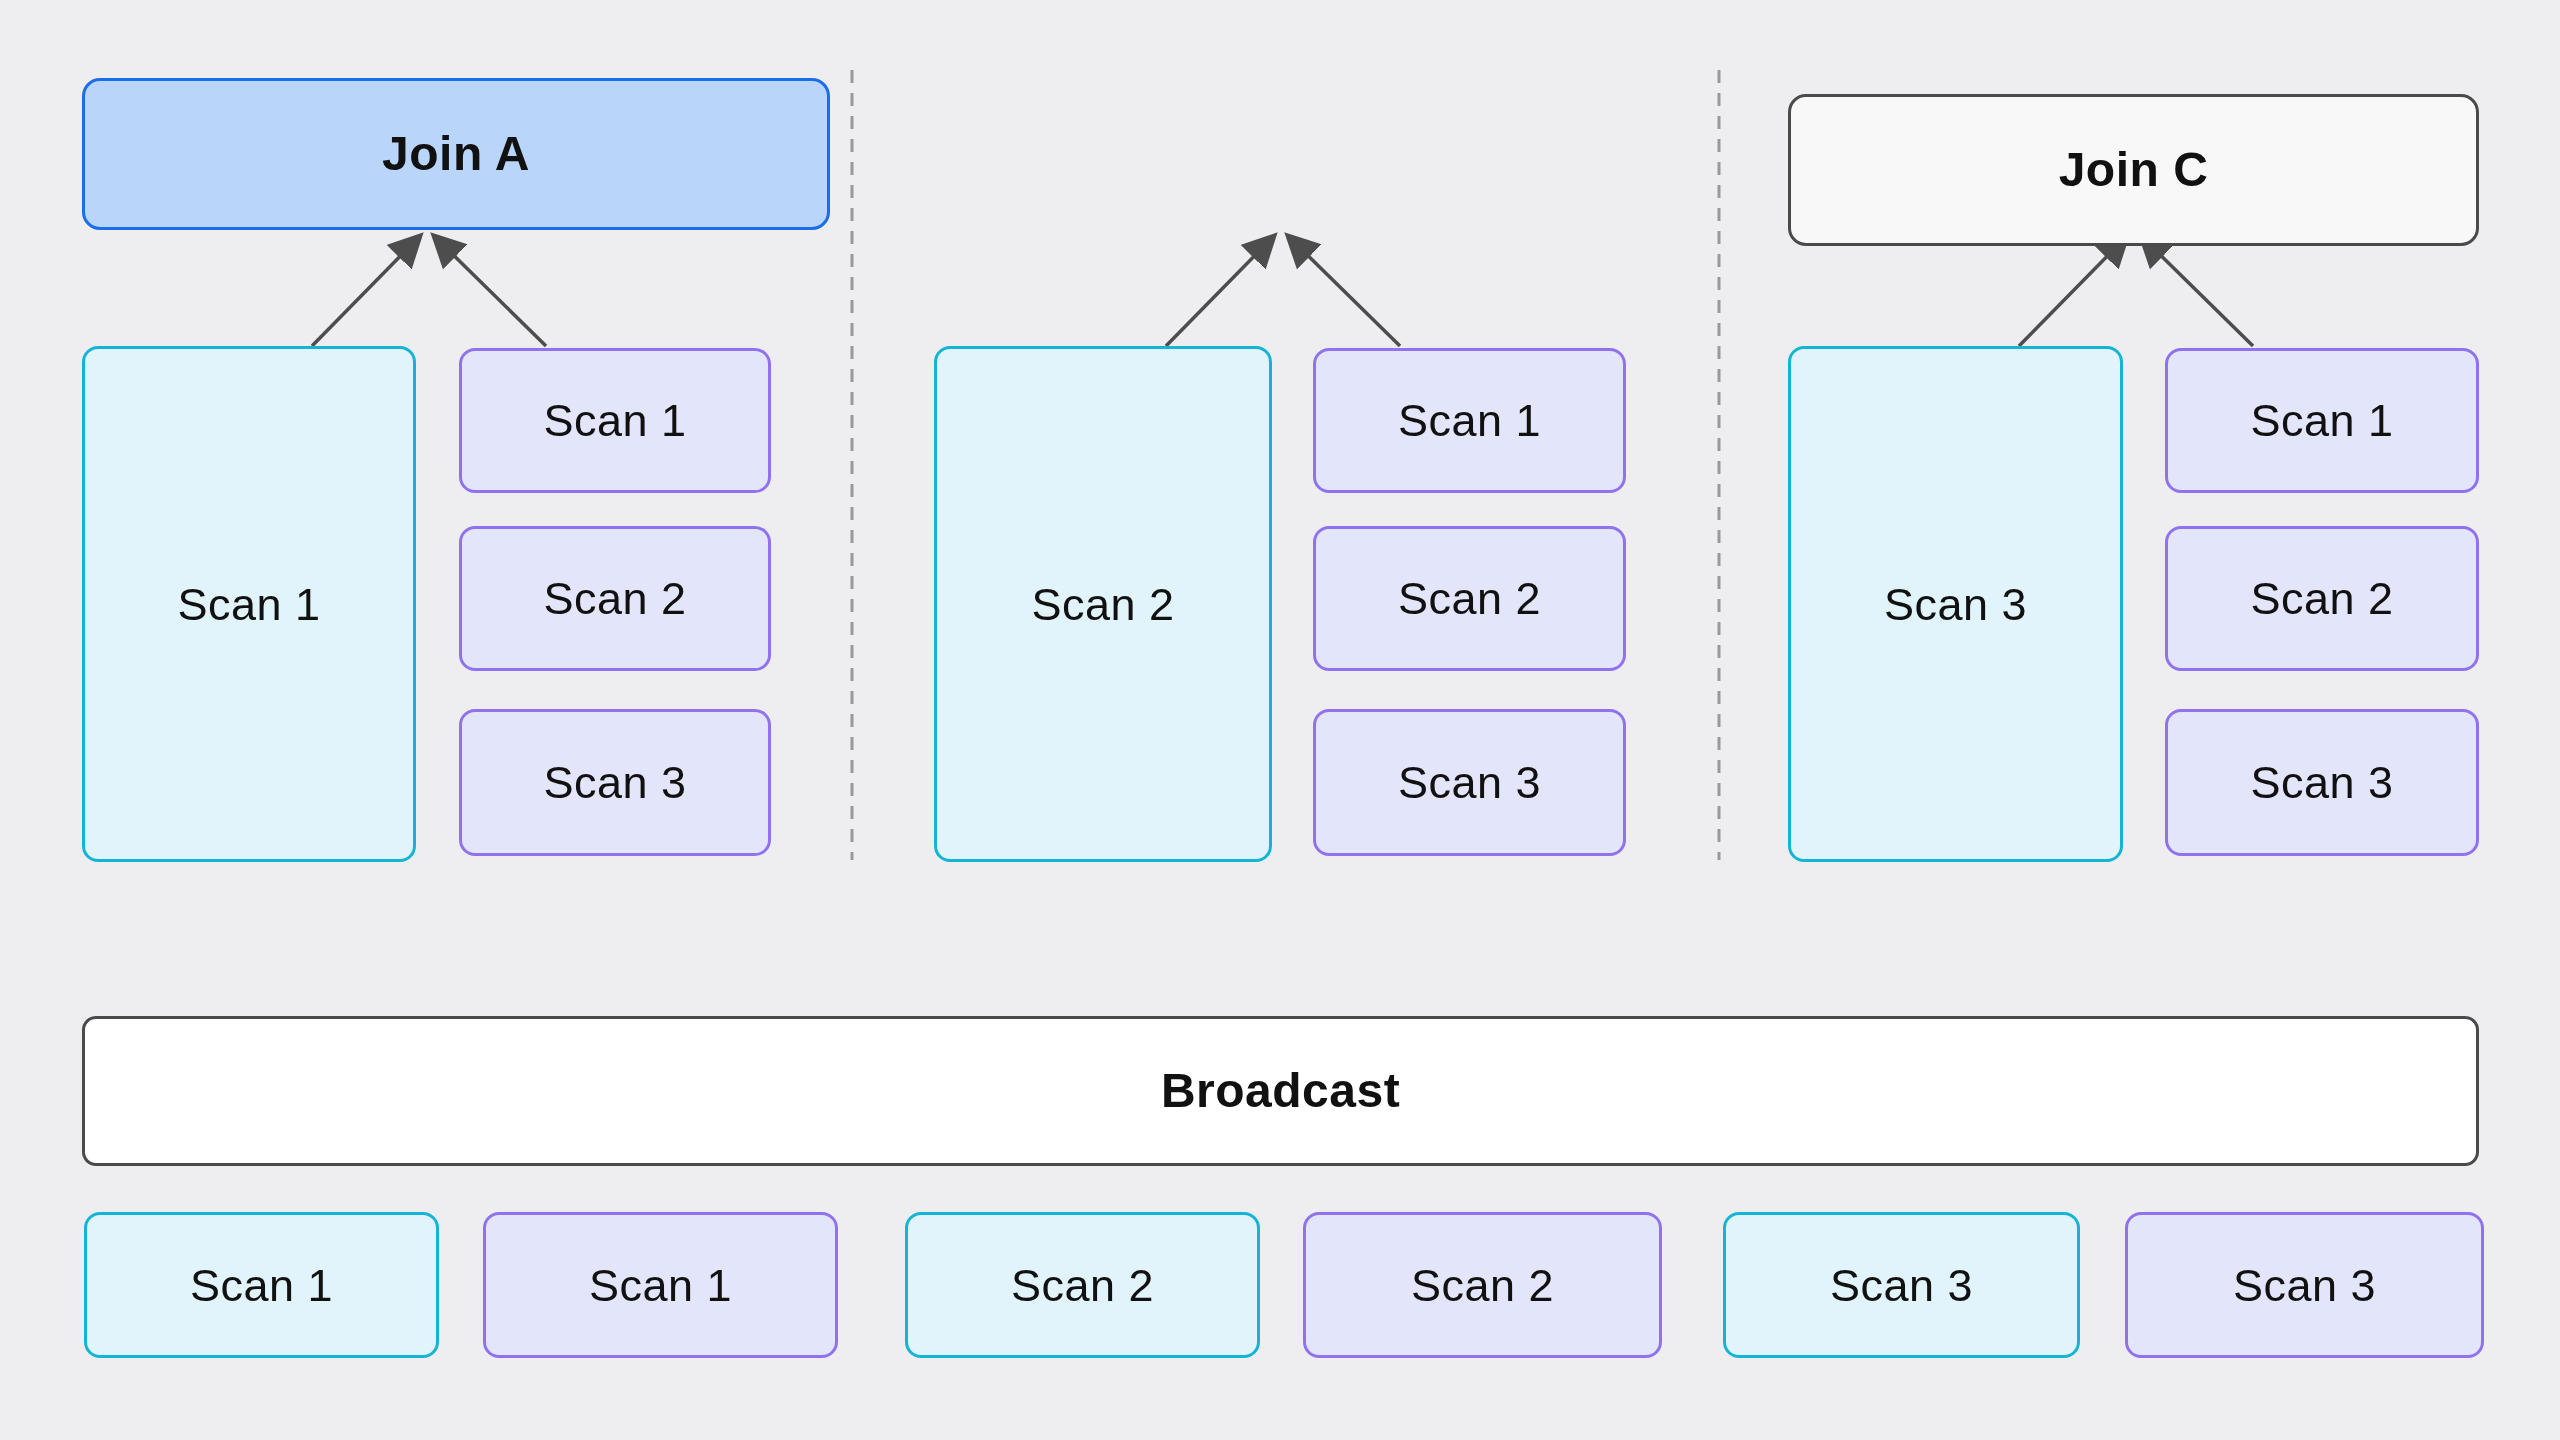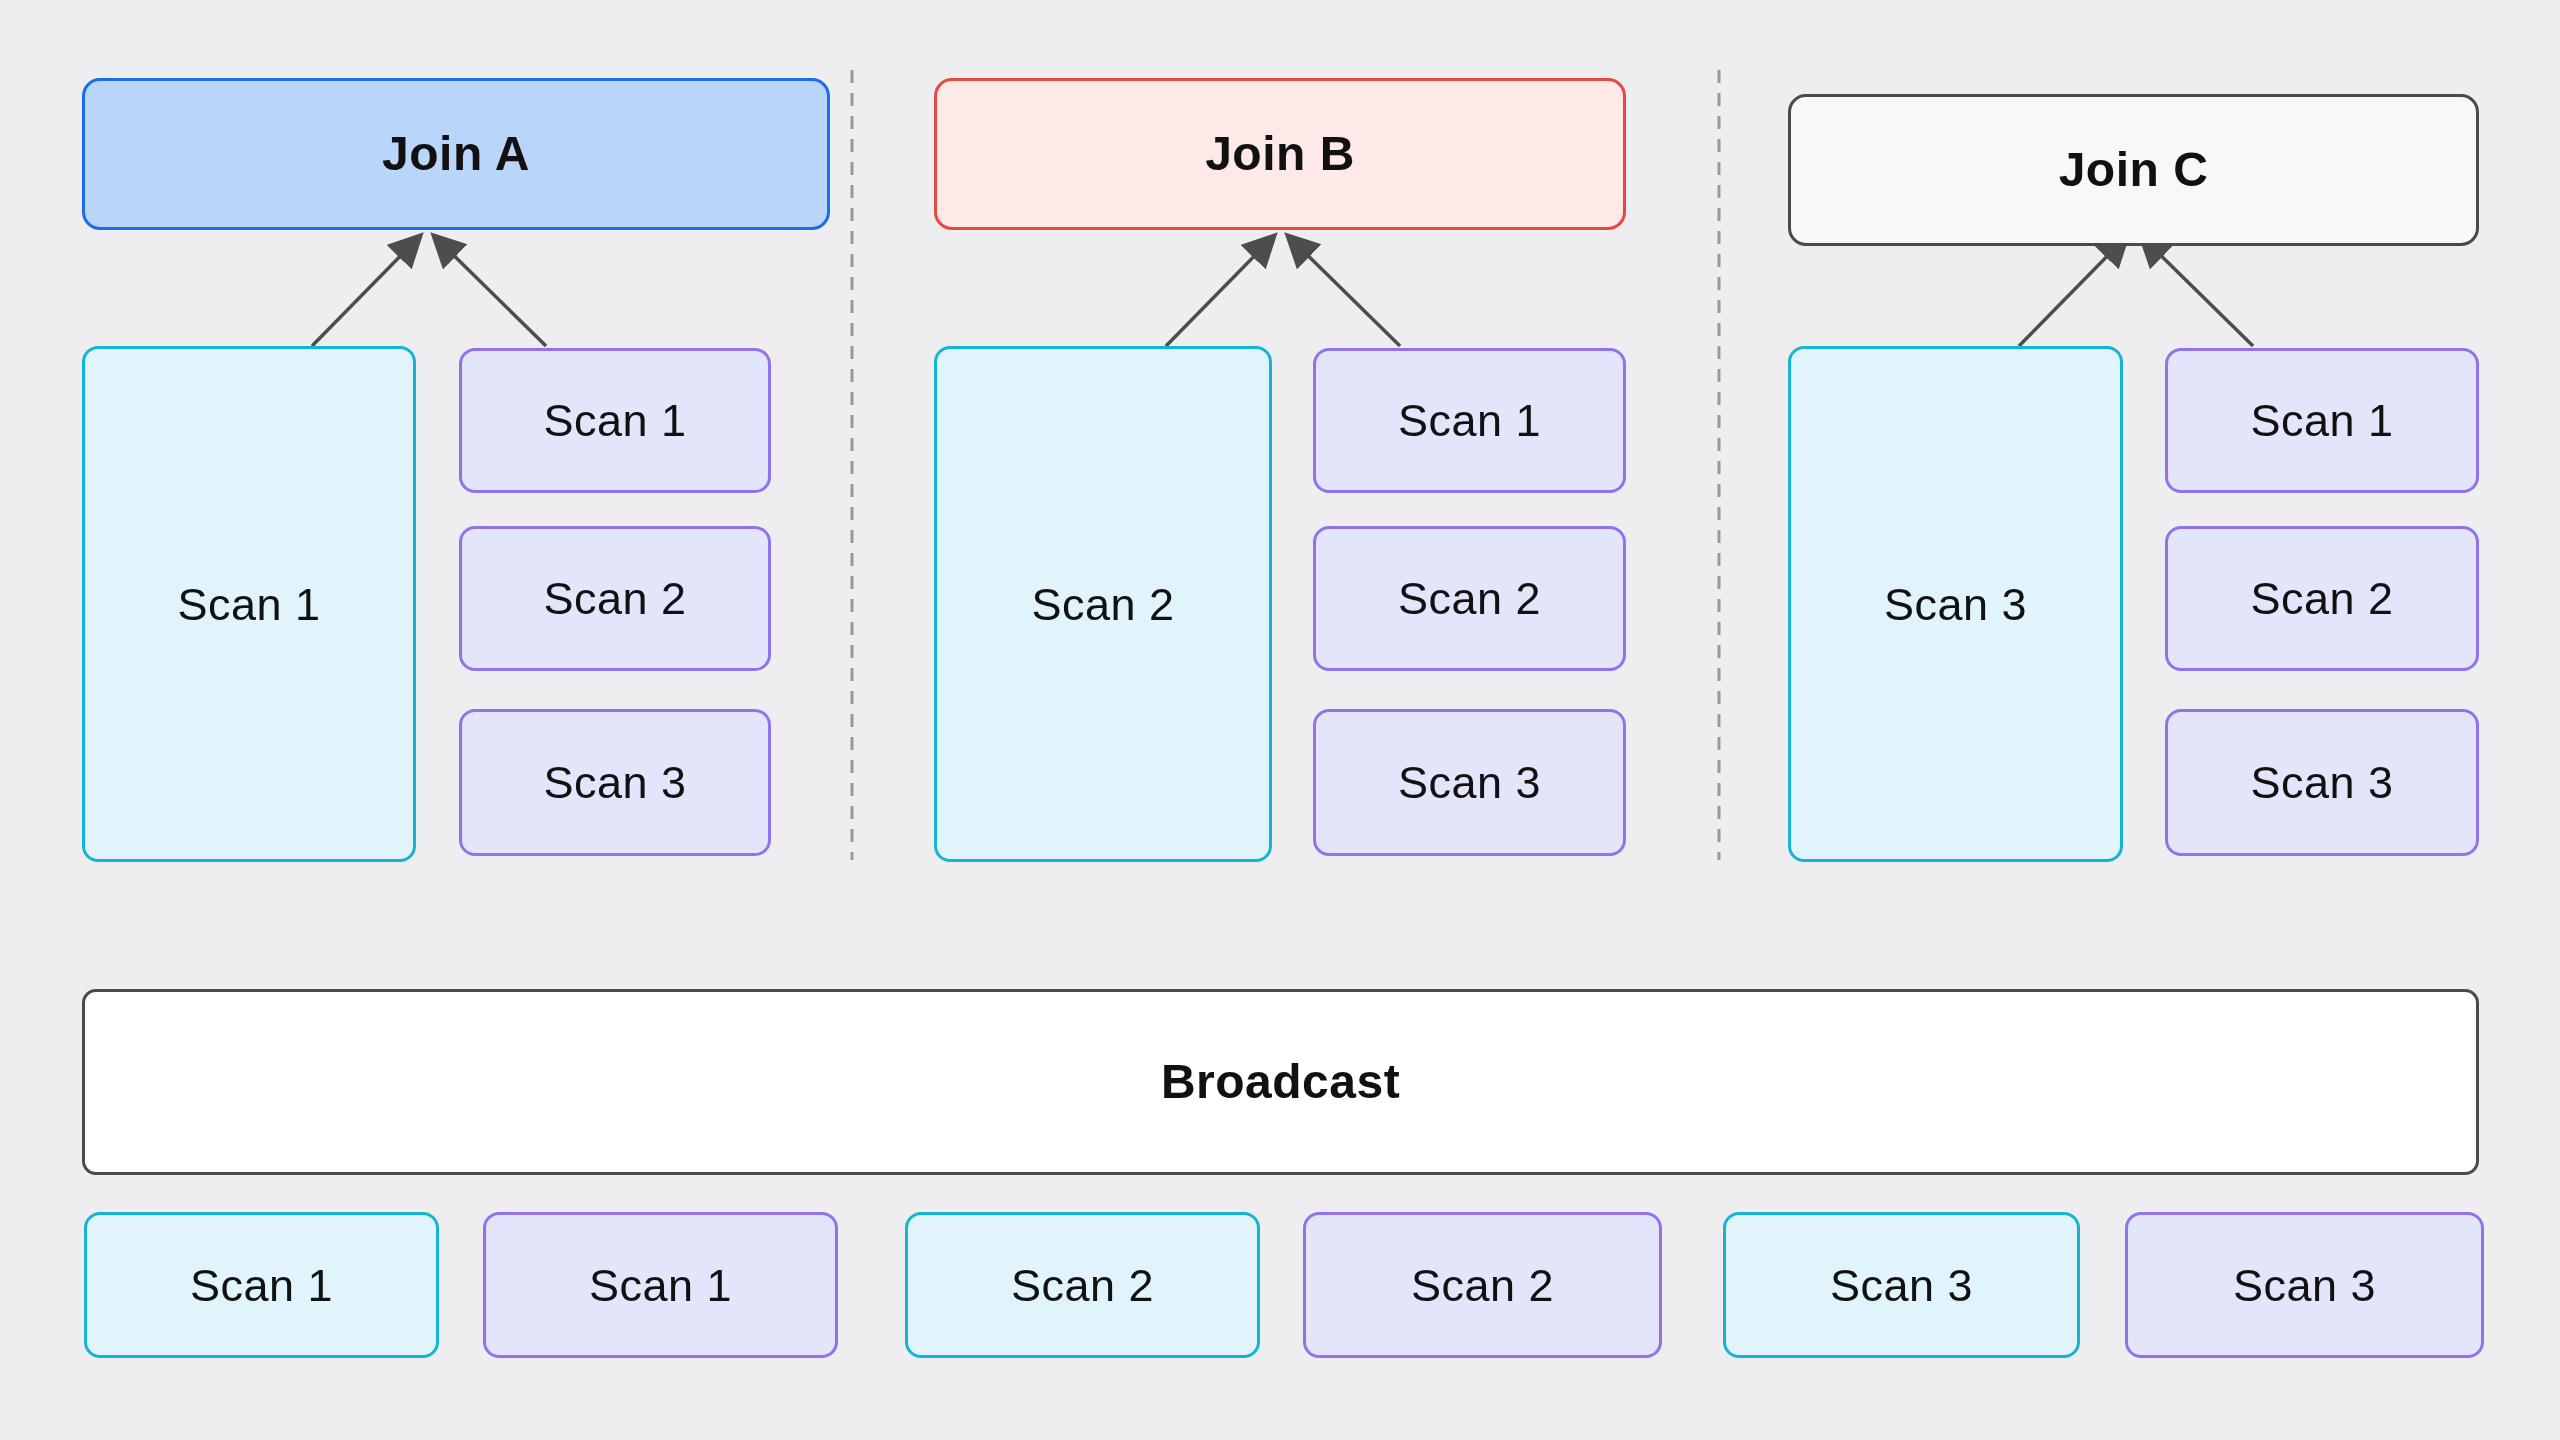--- a/index.html
+++ b/index.html
@@ -100,33 +100,32 @@
     <line class="arrow-line" x1="2019" y1="346" x2="2127" y2="236" marker-end="url(#ah)"></line>
     <line class="arrow-line" x1="2253" y1="346" x2="2141" y2="236" marker-end="url(#ah)"></line>
   </svg>
 
   <div class="node join join-a" style="left:82px; top:78px; width:748px; height:152px;">Join A</div>
   <div class="node cyan" style="left:82px; top:346px; width:334px; height:516px;">Scan 1</div>
   <div class="node purple" style="left:459px; top:348px; width:312px; height:145px;">Scan 1</div>
   <div class="node purple" style="left:459px; top:526px; width:312px; height:145px;">Scan 2</div>
   <div class="node purple" style="left:459px; top:709px; width:312px; height:147px;">Scan 3</div>
 
-  <div class="node join join-b" style="left:934px; top:78px; width:692px; height:152px;">Join B</div>
   <div class="node cyan" style="left:934px; top:346px; width:338px; height:516px;">Scan 2</div>
   <div class="node purple" style="left:1313px; top:348px; width:313px; height:145px;">Scan 1</div>
   <div class="node purple" style="left:1313px; top:526px; width:313px; height:145px;">Scan 2</div>
   <div class="node purple" style="left:1313px; top:709px; width:313px; height:147px;">Scan 3</div>
 
   <div class="node join join-c" style="left:1788px; top:78px; width:691px; height:152px;margin-top:16px;">Join C</div>
   <div class="node cyan" style="left:1788px; top:346px; width:335px; height:516px;">Scan 3</div>
   <div class="node purple" style="left:2165px; top:348px; width:314px; height:145px;">Scan 1</div>
   <div class="node purple" style="left:2165px; top:526px; width:314px; height:145px;">Scan 2</div>
   <div class="node purple" style="left:2165px; top:709px; width:314px; height:147px;">Scan 3</div>
 
-  <div class="node broadcast" style="left:82px; top:989px; width:2397px; height:186px;">Broadcast</div>
+  <div class="node broadcast" style="left:82px; top:1016px; width:2397px; height:150px;">Broadcast</div>
 
   <div class="node cyan" style="left:84px; top:1212px; width:355px; height:146px;">Scan 1</div>
   <div class="node purple" style="left:483px; top:1212px; width:355px; height:146px;">Scan 1</div>
   <div class="node cyan" style="left:905px; top:1212px; width:355px; height:146px;">Scan 2</div>
   <div class="node purple" style="left:1303px; top:1212px; width:359px; height:146px;">Scan 2</div>
   <div class="node cyan" style="left:1723px; top:1212px; width:357px; height:146px;">Scan 3</div>
   <div class="node purple" style="left:2125px; top:1212px; width:359px; height:146px;">Scan 3</div>
 
 </div>
 

